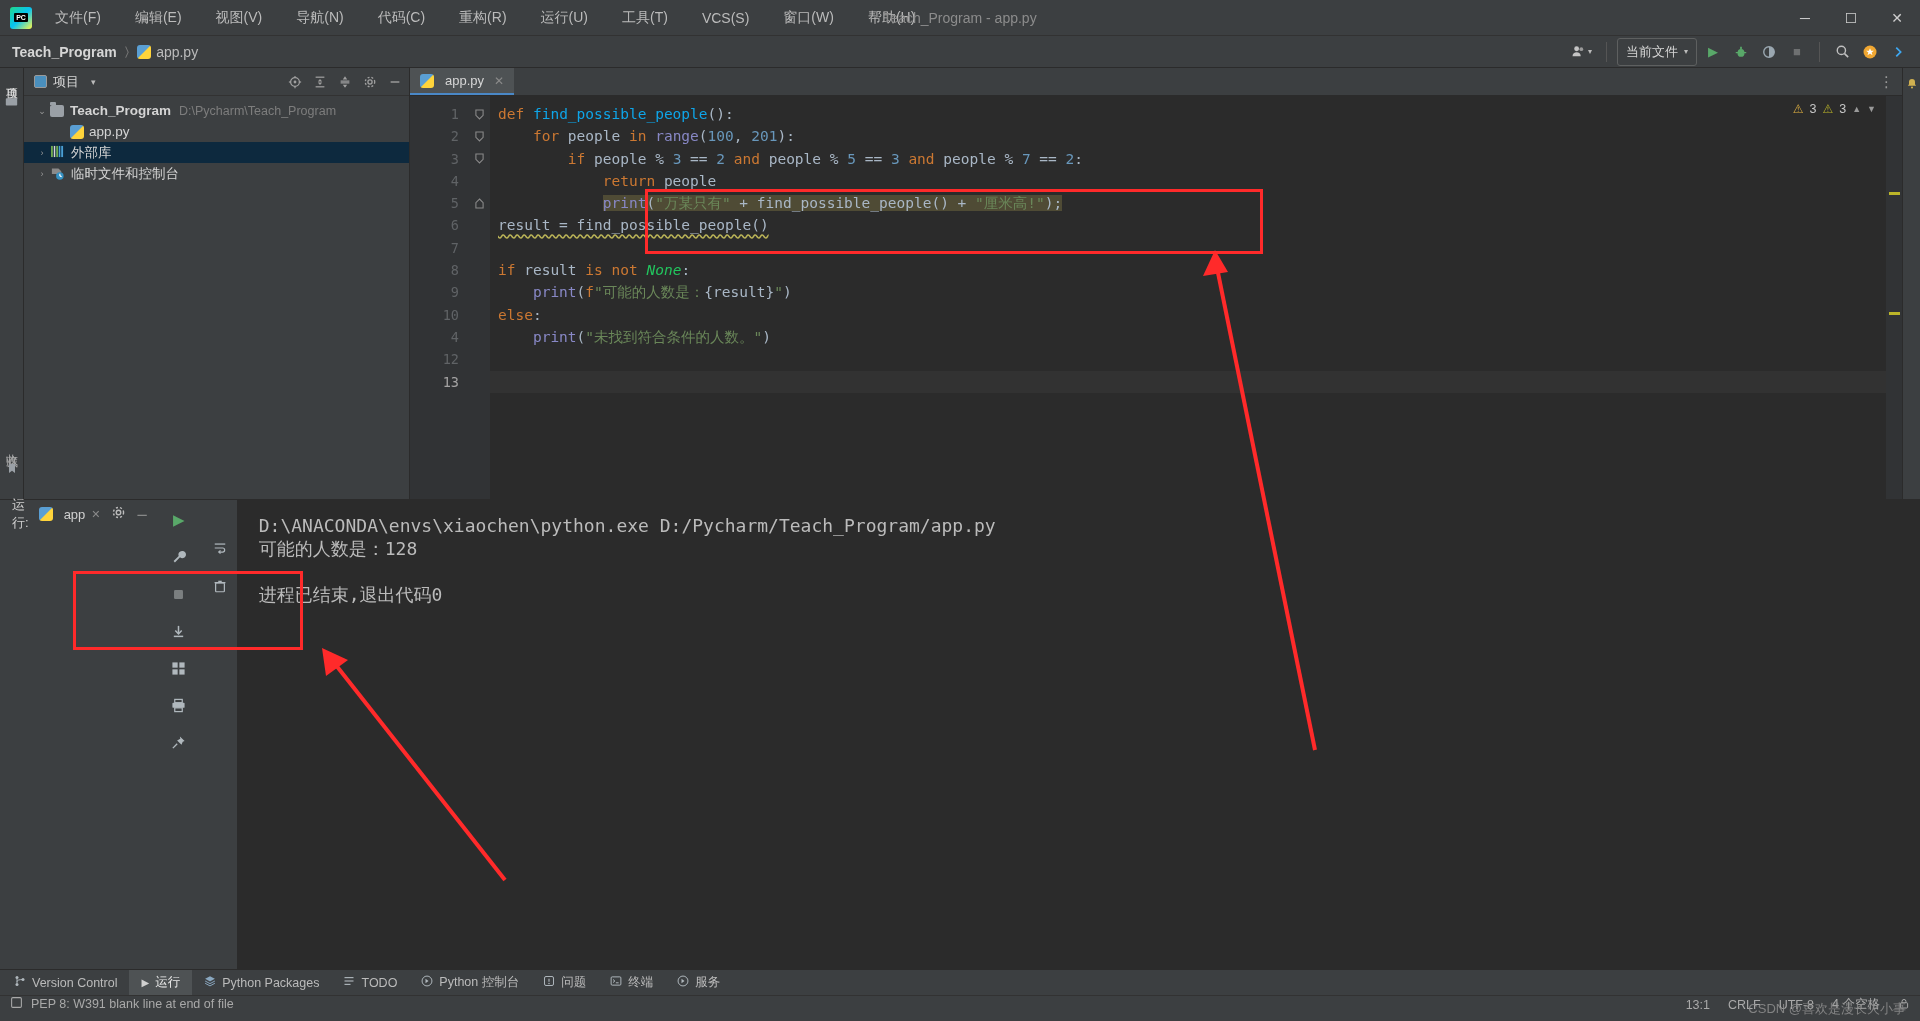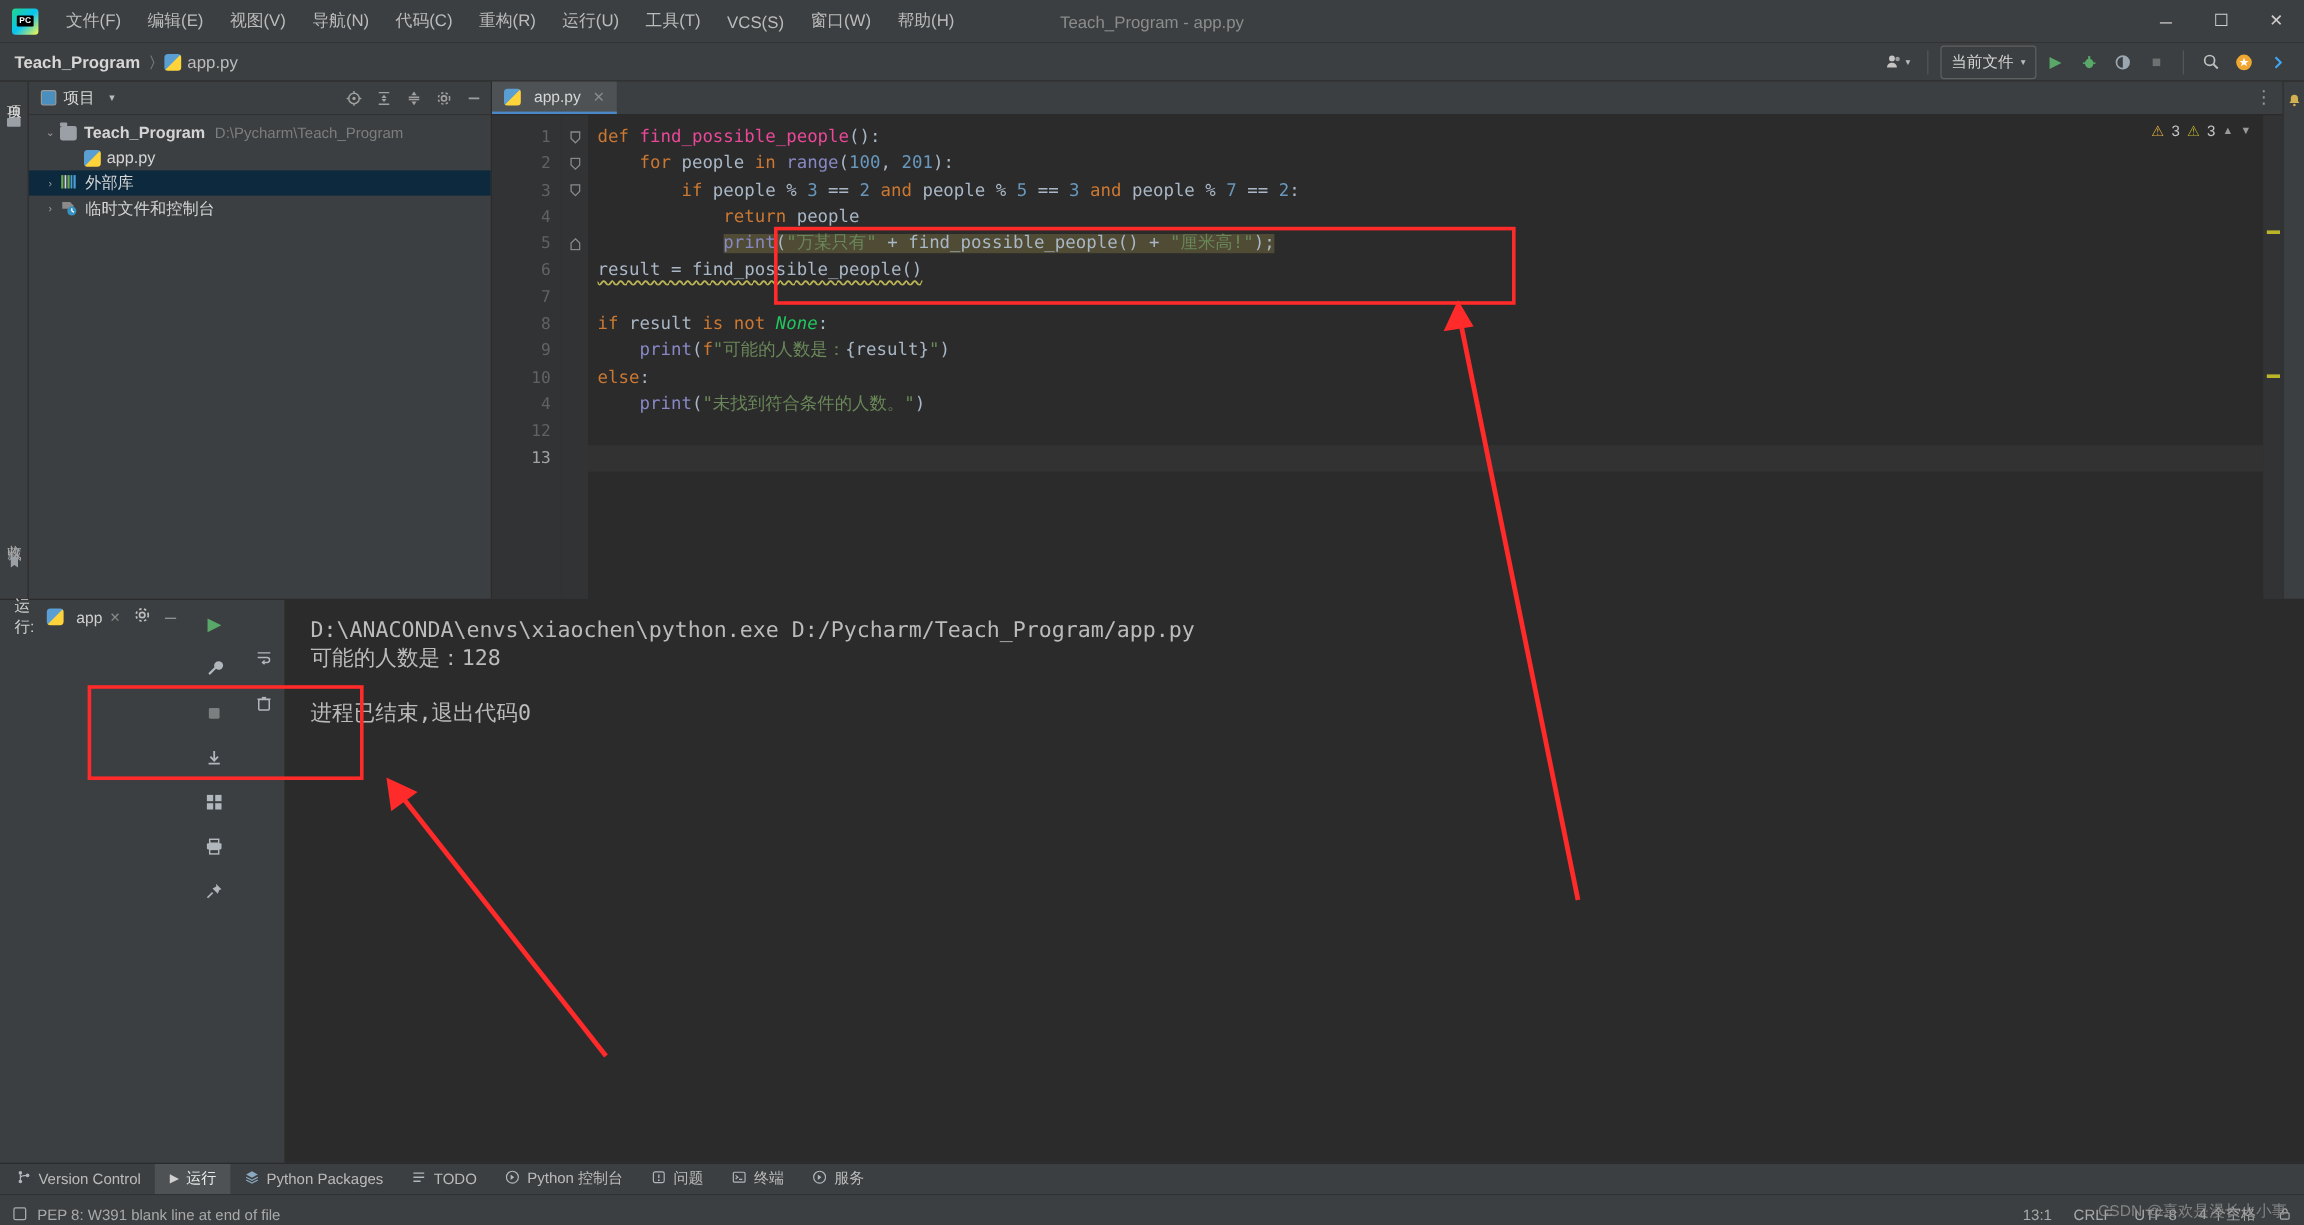--- a/index.html
+++ b/index.html
@@ -18,21 +18,21 @@
     height:36px; background:#3c3f41; display:flex; align-items:center;
     flex:0 0 36px; position:relative; border-bottom:1px solid #323232;
   }
   .pc-logo {
     width:22px; height:22px; margin-left:10px; margin-right:12px;
     background:linear-gradient(135deg,#21d789 0%,#07c3f2 50%,#fcf84a 100%);
     border-radius:3px; position:relative; display:flex; align-items:center; justify-content:center;
     font-size:8px; font-weight:bold; color:#000;
   }
   .pc-logo span { background:#000; color:#fff; font-size:7px; padding:1px 2px; border-radius:1px;}
-  .menu { display:flex; align-items:center; gap:0px; }
+  .menu { display:flex; align-items:center; gap:12px; }
   .menu-item {
     padding:5px 11px; font-size:14px; color:#bbbbbb; cursor:default; white-space:nowrap;
   }
   .win-title {
     position:absolute; left:50%; transform:translateX(-50%);
     font-size:14px; color:#8c8c8c; white-space:nowrap;
   }
   .win-ctrls { margin-left:auto; display:flex; height:36px; }
   .win-btn { width:46px; height:36px; display:flex; align-items:center; justify-content:center;
              color:#cfcfcf; font-size:14px; }
@@ -121,21 +121,21 @@
   .foldcol { width:22px; flex:0 0 22px; background:#313335; padding-top:7px; position:relative; }
   .fold { height:22.3px; display:flex; align-items:center; justify-content:center;
           color:#8a8a8a; font-size:10px; }
   .codearea { flex:1 1 auto; background:#2b2b2b; position:relative; padding-top:7px;
               overflow:hidden; }
   .cline { height:22.3px; line-height:22.3px; white-space:pre;
            font-family:"DejaVu Sans Mono","Liberation Mono",monospace; font-size:14.5px;
            padding-left:8px; color:#a9b7c6; }
   .cline.cur { background:#323232; }
   .kw { color:#cc7832; }
-  .fn { color:#ec4899; }
+  .fn { color:#0ea5e9; }
   .num { color:#6897bb; }
   .str { color:#6a8759; }
   .bi { color:#8888c6; }
   .var { color:#a9b7c6; }
   .none { color:#22c55e;font-style:italic; }
   .hl { background:#4f4b35; }
   .sq { text-decoration: underline; text-decoration-style: wavy;
         text-decoration-color:#bbb457; text-underline-offset:3px; }
 
   
@@ -170,21 +170,21 @@
   .cout.gap { margin-top:23px; }
 
   
   .bottombar { height:26px; flex:0 0 26px; background:#3c3f41; display:flex; align-items:stretch;
                border-top:1px solid #2b2b2b; }
   .bt { display:flex; align-items:center; gap:6px; padding:0 12px; font-size:12.5px; color:#bbb; }
   .bt.sel { background:#4e5254; color:#e8e8e8; }
   .bt-first { padding-left:14px; }
 
   
-  .statusbar { height:26px; flex:0 0 26px; background:#3c3f41; display:flex; align-items:flex-end;
+  .statusbar { height:26px; flex:0 0 26px; background:#3c3f41; display:flex; align-items:flex-start;
                padding:0 10px; font-size:12.5px; color:#a9a9a9; border-top:1px solid #323232;
                position:relative; }
   .sb-left { display:flex; align-items:center; gap:8px; }
   .sb-right { margin-left:auto; display:flex; align-items:center; gap:18px; }
   .wm { color:#8f8f8f; font-size:13px; opacity:.85; }
 
   
   .anno { position:absolute; border:3px solid #ff2a2a; pointer-events:none; z-index:30; }
   .arrowsvg { position:absolute; left:0; top:0; width:1920px; height:1021px;
               pointer-events:none; z-index:29; }

